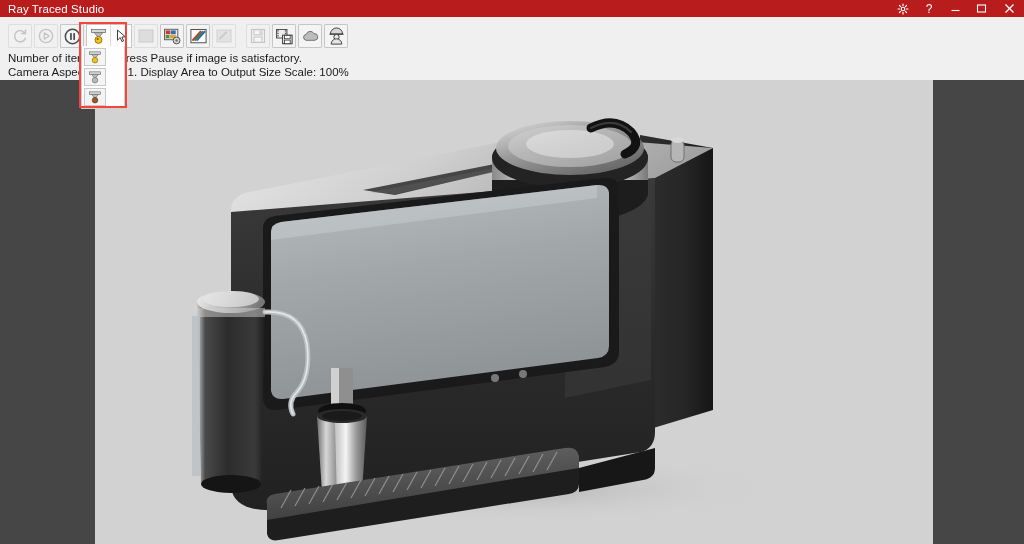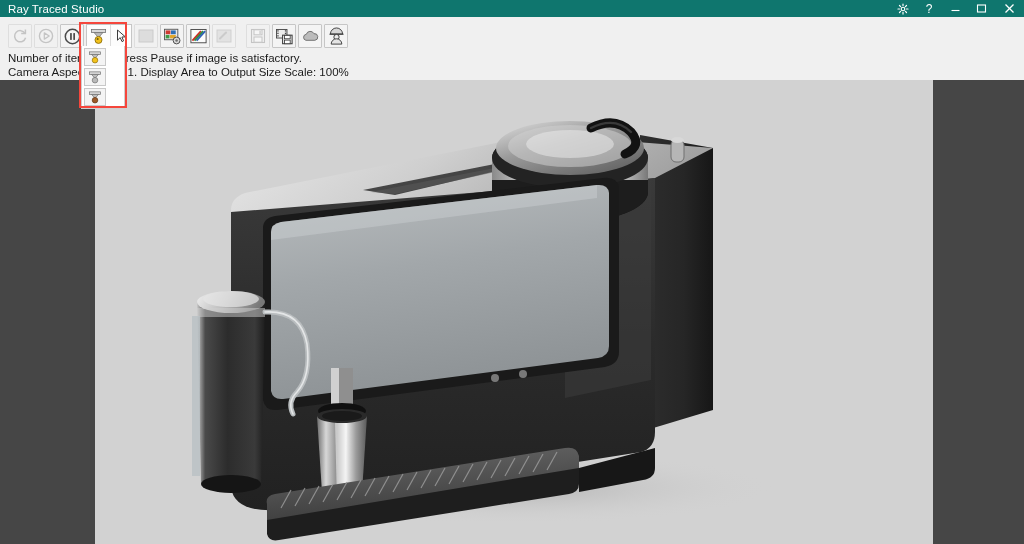--- a/index.html
+++ b/index.html
@@ -12,21 +12,21 @@
   #app {
     position: relative;
     width: 1024px; height: 544px;
     background: #f0f0f0;
   }
 
   
   .titlebar {
     position: absolute; left: 0; top: 0;
     width: 1024px; height: 17px;
-    background: #0f766e;
+    background: #b91c1c;
     display: flex; align-items: center;
   }
   .title-text {
     color: #ffffff;
     font-size: 11.5px;
     padding-left: 8px;
     letter-spacing: .1px;
     white-space: nowrap;
   }
   .title-spacer { flex: 1 1 auto; }

